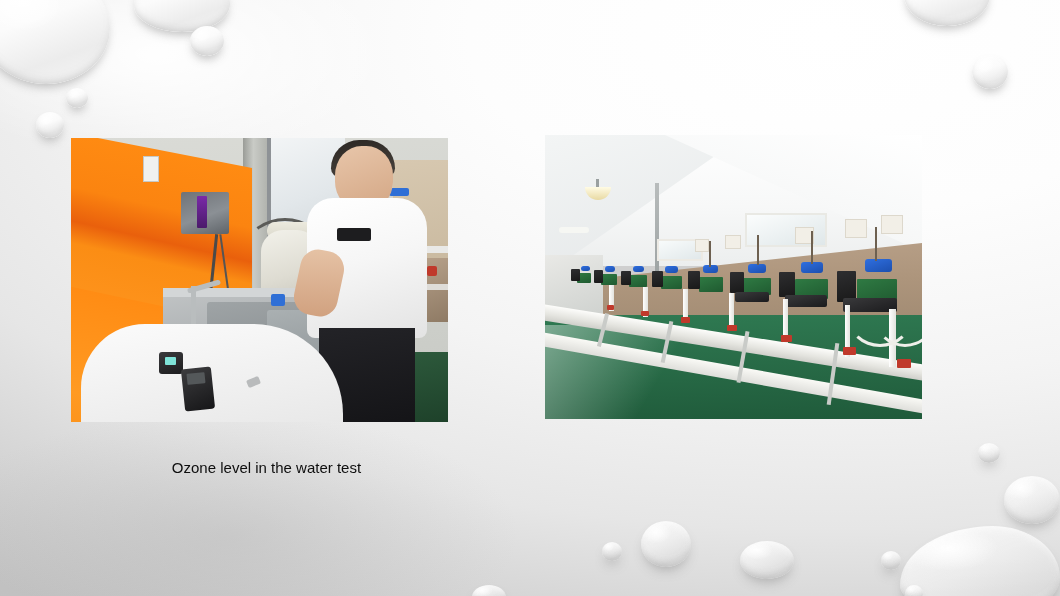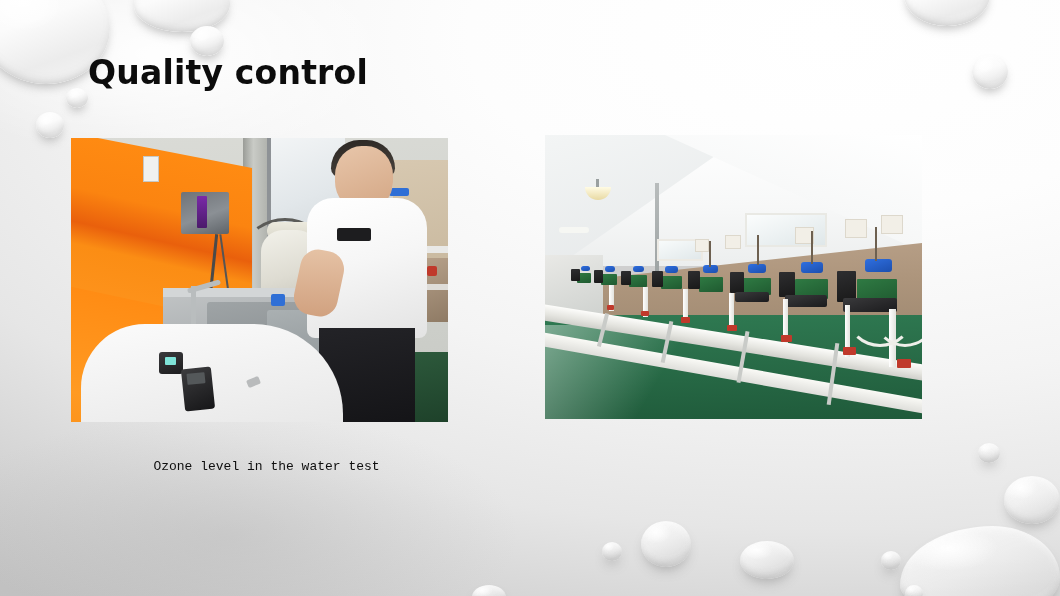--- a/index.html
+++ b/index.html
@@ -174,22 +174,22 @@
     transform:rotate(10deg);transform-origin:left center;border-radius:7px;}
   .R-leg{position:absolute;width:4px;background:#c9cbc8;}
   .R-vpipe{position:absolute;width:5px;background:linear-gradient(90deg,#ffffff,#e2e2dd);}
   .R-red{position:absolute;background:#c0392b;border-radius:1px;}
   .R-left{left:0;top:120px;width:58px;height:60px;
     background:linear-gradient(160deg,#e9e9e6,#cfd2cf);}
   .R-hose{position:absolute;border:3px solid #efefea;border-radius:50%;
     border-color:transparent transparent #efefea transparent;}
 
   .caption{
-    position:absolute;font-size:13px;color:#0e0e0e;white-space:nowrap;
-    font-family:Liberation Mono, monospace;
+    position:absolute;font-size:15px;color:#0e0e0e;white-space:nowrap;
+    font-family:Liberation Sans, sans-serif;
   }
   .cap-left{left:0;top:459px;width:533px;text-align:center;}
   .cap-right{left:533px;top:460px;width:460px;text-align:center;}
 </style>
 </head>
 <body>
 
 <div class="slide">
 
   <div class="topwash"></div>
@@ -213,21 +213,20 @@
     <div class="drop glassy" style="left:1004px;top:476px;width:56px;height:48px;"></div>
     <div class="drop glassy" style="left:900px;top:526px;width:160px;height:92px;border-radius:58% 42% 46% 54%/64% 56% 44% 36%;"></div>
     <div class="drop glassy" style="left:881px;top:551px;width:20px;height:19px;"></div>
     <div class="drop glassy" style="left:905px;top:585px;width:18px;height:17px;"></div>
     <div class="drop glassy" style="left:602px;top:542px;width:20px;height:19px;"></div>
     <div class="drop glassy" style="left:641px;top:521px;width:50px;height:46px;"></div>
     <div class="drop glassy" style="left:740px;top:541px;width:54px;height:38px;"></div>
     <div class="drop glassy" style="left:472px;top:585px;width:34px;height:24px;"></div>
   </div>
 
-  <div class="title">Quality control</div>
 
   <div class="photo photo-left">
     <div class="ph L-wall"></div>
     <div class="ph L-colmn"></div>
     <div class="ph L-orange"></div>
     <div class="ph L-orange2"></div>
     <div class="ph L-stamp"></div>
     <div class="ph L-winFrame"></div>
     <div class="ph L-win"></div>
     <div class="ph L-smallbox"></div>

